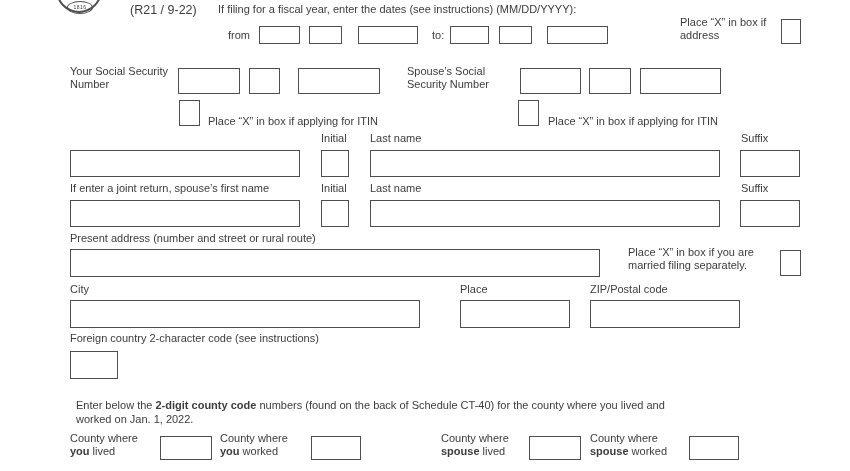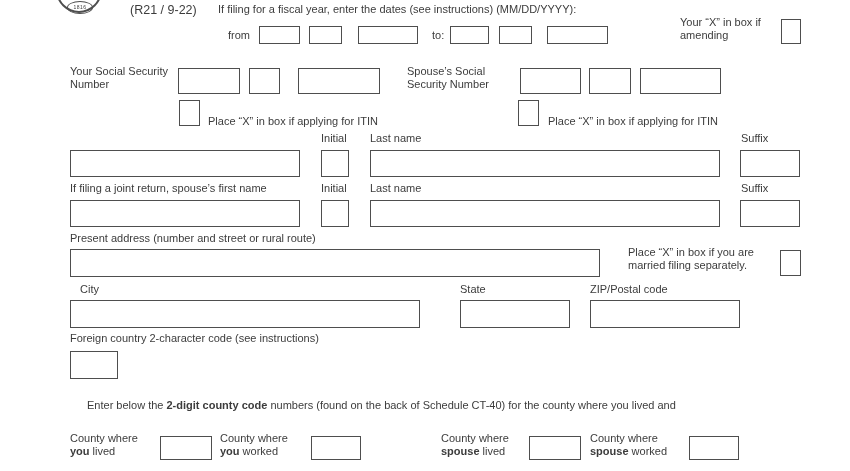--- a/index.html
+++ b/index.html
@@ -29,21 +29,21 @@
 <div class="lbl" style="left:218px;top:3px;">If filing for a fiscal year, enter the dates (see instructions) (MM/DD/YYYY):</div>
 <div class="lbl" style="left:228px;top:29px;">from</div>
 <div class="box" style="left:259px;top:26px;width:41px;height:18px;"></div>
 <div class="box" style="left:309px;top:26px;width:33px;height:18px;"></div>
 <div class="box" style="left:358px;top:26px;width:60px;height:18px;"></div>
 <div class="lbl" style="left:432px;top:29px;">to:</div>
 <div class="box" style="left:450px;top:26px;width:39px;height:18px;"></div>
 <div class="box" style="left:499px;top:26px;width:33px;height:18px;"></div>
 <div class="box" style="left:547px;top:26px;width:61px;height:18px;"></div>
 
-<div class="lbl" style="left:680px;top:16px;width:100px;">Your “X” in box if amending</div>
+<div class="lbl" style="left:680px;top:16px;width:100px;">Place “X” in box if address</div>
 <div class="box" style="left:781px;top:19px;width:20px;height:25px;"></div>
 
 <div class="lbl" style="left:70px;top:65px;width:105px;">Your Social Security Number</div>
 <div class="box" style="left:178px;top:68px;width:62px;height:26px;"></div>
 <div class="box" style="left:249px;top:68px;width:31px;height:26px;"></div>
 <div class="box" style="left:298px;top:68px;width:82px;height:26px;"></div>
 
 <div class="lbl" style="left:407px;top:65px;width:105px;">Spouse’s Social Security Number</div>
 <div class="box" style="left:520px;top:68px;width:61px;height:26px;"></div>
 <div class="box" style="left:589px;top:68px;width:42px;height:26px;"></div>
@@ -56,46 +56,47 @@
 
 <div class="lbl" style="left:70px;top:132px;margin-top:24px;">Your first name</div>
 <div class="lbl" style="left:321px;top:132px;">Initial</div>
 <div class="lbl" style="left:370px;top:132px;">Last name</div>
 <div class="lbl" style="left:741px;top:132px;">Suffix</div>
 <div class="box" style="left:70px;top:150px;width:230px;height:27px;"></div>
 <div class="box" style="left:321px;top:150px;width:28px;height:27px;"></div>
 <div class="box" style="left:370px;top:150px;width:350px;height:27px;"></div>
 <div class="box" style="left:740px;top:150px;width:60px;height:27px;"></div>
 
-<div class="lbl" style="left:70px;top:182px;">If filing a joint return, spouse’s first name</div>
+<div class="lbl" style="left:70px;top:182px;">If enter a joint return, spouse’s first name</div>
 <div class="lbl" style="left:321px;top:182px;">Initial</div>
 <div class="lbl" style="left:370px;top:182px;">Last name</div>
 <div class="lbl" style="left:741px;top:182px;">Suffix</div>
 <div class="box" style="left:70px;top:200px;width:230px;height:27px;"></div>
 <div class="box" style="left:321px;top:200px;width:28px;height:27px;"></div>
 <div class="box" style="left:370px;top:200px;width:350px;height:27px;"></div>
 <div class="box" style="left:740px;top:200px;width:60px;height:27px;"></div>
 
 <div class="lbl" style="left:70px;top:232px;text-align:right;">Present address (number and street or rural route)</div>
 <div class="box" style="left:70px;top:249px;width:530px;height:28px;"></div>
 <div class="lbl" style="left:628px;top:246px;width:158px;">Place “X” in box if you are married filing separately.</div>
 <div class="box" style="left:780px;top:250px;width:21px;height:26px;"></div>
 
-<div class="lbl" style="left:80px;top:283px;">City</div>
+<div class="lbl" style="left:70px;top:283px;">City</div>
 <div class="box" style="left:70px;top:300px;width:350px;height:28px;"></div>
-<div class="lbl" style="left:460px;top:283px;">State</div>
+<div class="lbl" style="left:460px;top:283px;">Place</div>
 <div class="box" style="left:460px;top:300px;width:110px;height:28px;"></div>
 <div class="lbl" style="left:590px;top:283px;">ZIP/Postal code</div>
 <div class="box" style="left:590px;top:300px;width:150px;height:28px;"></div>
 
 <div class="lbl" style="left:70px;top:332px;">Foreign country 2-character code (see instructions)</div>
 <div class="box" style="left:70px;top:351px;width:48px;height:28px;"></div>
 
-<div class="lbl" style="left:87px;top:398px;width:700px;line-height:1.3;">
+<div class="lbl" style="left:76px;top:398px;width:700px;line-height:1.3;">
   <span>Enter below the </span><b>2-digit county code</b><span> numbers (found on the back of Schedule CT-40) for the county where you lived and</span><br>
+  <span>worked on Jan. 1, 2022.</span>
 </div>
 
 <div class="lbl" style="left:70px;top:432px;">
   <span>County where</span><br>
   <b>you</b><span> lived</span>
 </div>
 <div class="box" style="left:160px;top:436px;width:52px;height:24px;"></div>
 
 <div class="lbl" style="left:220px;top:432px;">
   <span>County where</span><br>

